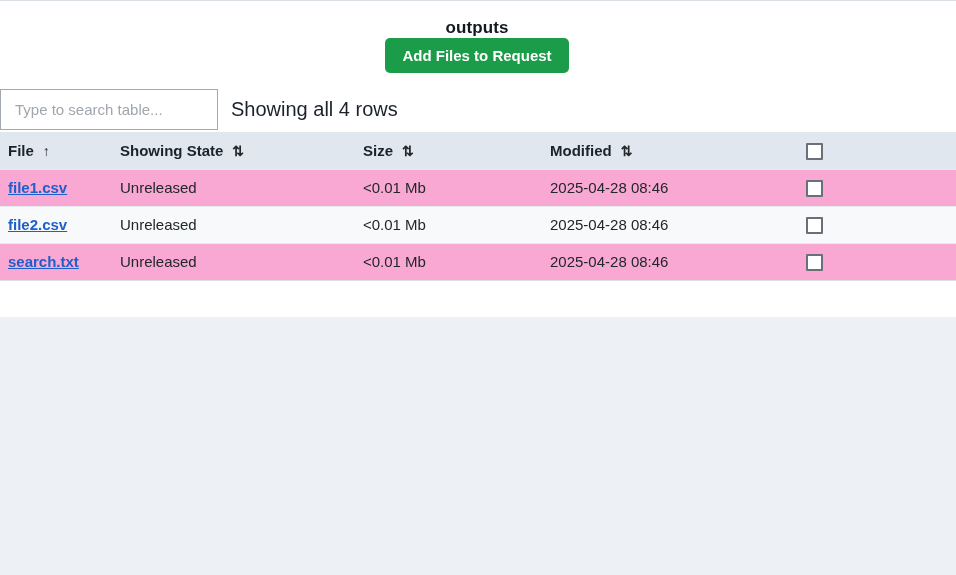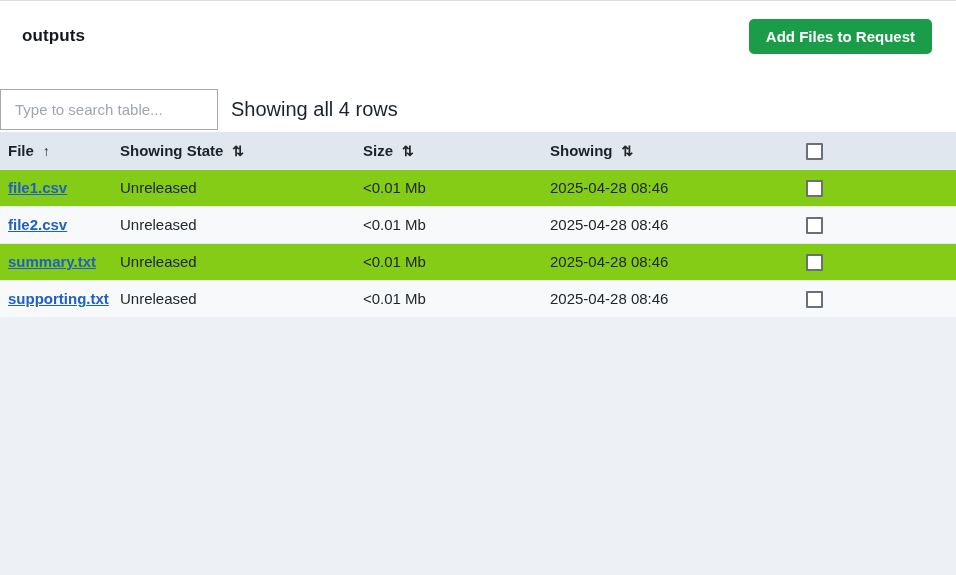--- a/index.html
+++ b/index.html
@@ -12,20 +12,21 @@
     position: relative;
   }
 
   
   .header-bar {
     display: flex;
     justify-content: space-between;
     align-items: center;
     padding: 17px 24px 0 22px;
     height: 53px;
+    flex-direction: column;
   }
   .page-title {
     font-size: 17px;
     font-weight: 700;
     color: #14191f;
     letter-spacing: 0.1px;
   }
   .btn-group { display: flex; gap: 15px; }
   .btn-green {
     background: #1a9c49;
@@ -84,21 +85,21 @@
   th {
     text-align: left;
     font-weight: 700;
     color: #1b222c;
     padding: 0;
     vertical-align: middle;
     cursor: pointer;
     white-space: nowrap;
   }
   th.c1 { padding-left: 8px; }
-  tbody tr { height: 37px; background: #84cc16; }
+  tbody tr { height: 37px; background: #f9a8d4; }
   tbody tr:nth-child(even) { background: #f7f9fb; }
   tbody tr { border-top: 1px solid #e6eaee; }
   tbody tr:last-child { border-bottom: 1px solid #d9dee4; }
   td { padding: 0; vertical-align: middle; white-space: nowrap; }
   td.c1 { padding-left: 8px; }
   .sort-icon {
     display: inline-block;
     margin-left: 9px;
     font-weight: 600;
     color: #21272a;
@@ -150,21 +151,21 @@
       <col class="c2">
       <col class="c3">
       <col class="c4">
       <col class="c5">
   </colgroup>
   <thead>
     <tr>
       <th class="c1"><span>File</span><span class="sort-icon">↑</span></th>
       <th><span>Showing State</span><span class="sort-icon">⇅</span></th>
       <th><span>Size</span><span class="sort-icon">⇅</span></th>
-      <th><span>Showing</span><span class="sort-icon">⇅</span></th>
+      <th><span>Modified</span><span class="sort-icon">⇅</span></th>
       <th><span class="checkbox"></span></th>
     </tr>
   </thead>
   <tbody>
   <tr>
     <td class="c1"><a class="file-link">file1.csv</a></td>
     <td><span>Unreleased</span></td>
     <td><span>&lt;0.01 Mb</span></td>
     <td><span>2025-04-28 08:46</span></td>
     <td><span class="checkbox"></span></td>
@@ -172,30 +173,23 @@
 
   <tr>
     <td class="c1"><a class="file-link">file2.csv</a></td>
     <td><span>Unreleased</span></td>
     <td><span>&lt;0.01 Mb</span></td>
     <td><span>2025-04-28 08:46</span></td>
     <td><span class="checkbox"></span></td>
   </tr>
 
   <tr>
-    <td class="c1"><a class="file-link">summary.txt</a></td>
+    <td class="c1"><a class="file-link">search.txt</a></td>
     <td><span>Unreleased</span></td>
     <td><span>&lt;0.01 Mb</span></td>
     <td><span>2025-04-28 08:46</span></td>
     <td><span class="checkbox"></span></td>
   </tr>
 
-  <tr>
-    <td class="c1"><a class="file-link">supporting.txt</a></td>
-    <td><span>Unreleased</span></td>
-    <td><span>&lt;0.01 Mb</span></td>
-    <td><span>2025-04-28 08:46</span></td>
-    <td><span class="checkbox"></span></td>
-  </tr>
 </tbody>
 </table>
 
 <div class="page-filler"></div>
 
 </body></html>

